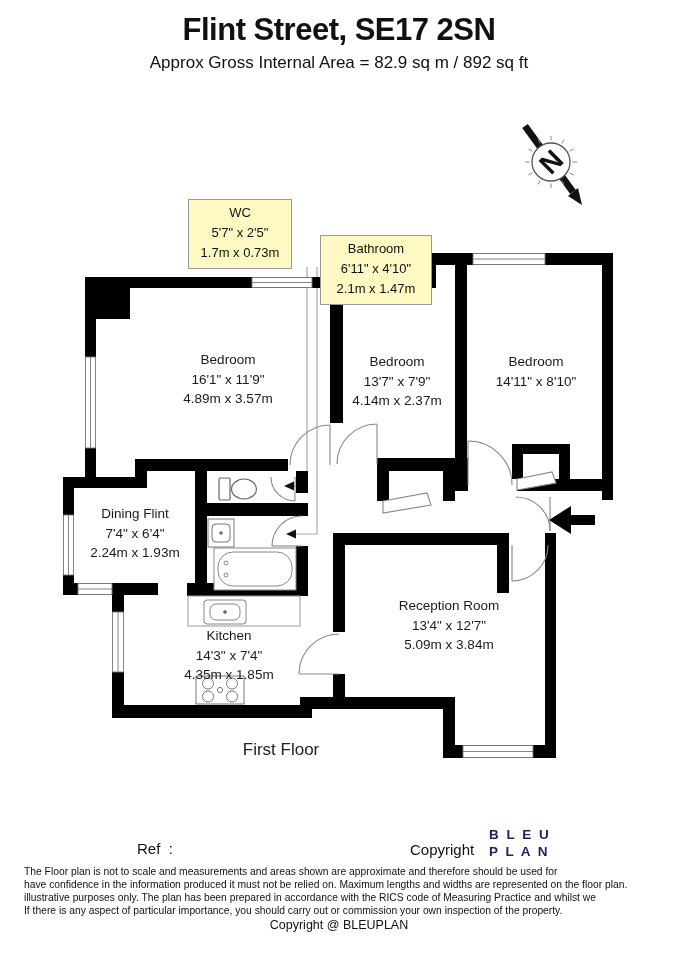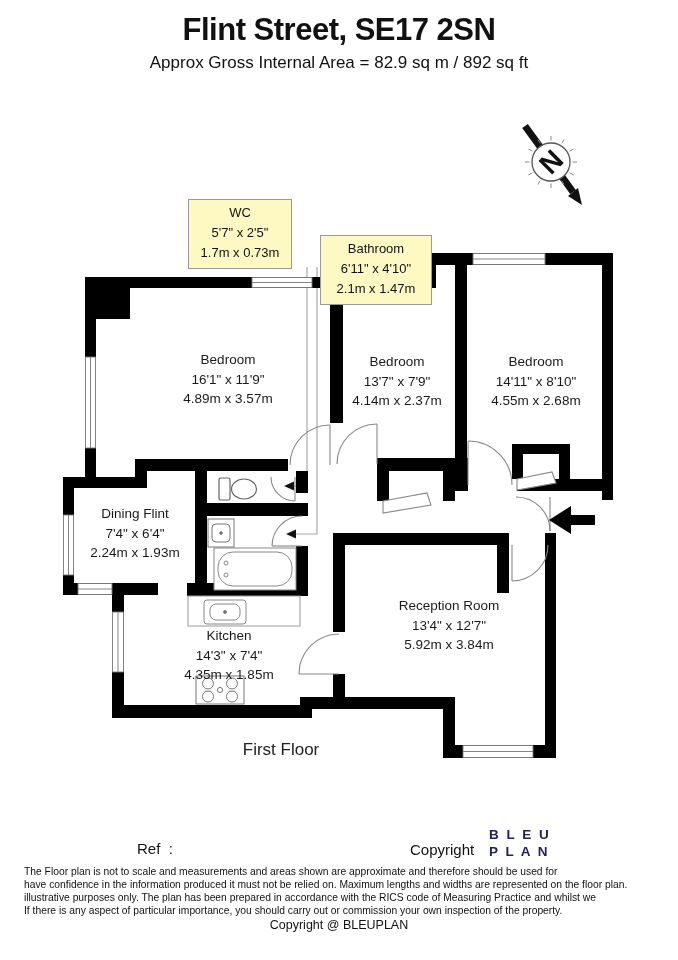--- a/index.html
+++ b/index.html
@@ -228,36 +228,35 @@
     <div>4.89m x 3.57m</div>
   </div>
   <div class="room-label" style="left:337px;top:352px;width:120px;">
     <div>Bedroom</div>
     <div>13'7" x 7'9"</div>
     <div>4.14m x 2.37m</div>
   </div>
   <div class="room-label" style="left:467px;top:352px;width:138px;">
     <div>Bedroom</div>
     <div>14'11" x 8'10"</div>
-    <div>4.55m x 2.68m</div>
   </div>
   <div class="room-label" style="left:70px;top:504px;width:130px;">
     <div>Dining Flint</div>
     <div>7'4" x 6'4"</div>
     <div>2.24m x 1.93m</div>
   </div>
   <div class="room-label" style="left:148px;top:626px;width:162px;">
     <div>Kitchen</div>
     <div>14'3" x 7'4"</div>
     <div>4.35m x 1.85m</div>
   </div>
   <div class="room-label" style="left:358px;top:596px;width:182px;">
     <div>Reception Room</div>
     <div>13'4" x 12'7"</div>
-    <div>5.92m x 3.84m</div>
+    <div>5.09m x 3.84m</div>
   </div>
 
   <div class="floor-label" style="left:201px;top:740px;width:160px;">First Floor</div>
 
   <div class="ref">Ref  :</div>
   <div class="copyright">Copyright</div>
   <div class="logo">
     <div style="color: rgb(33, 33, 95);">B L E U</div>
     <div style="color: rgb(33, 33, 95);">P L A N</div>
   </div>

